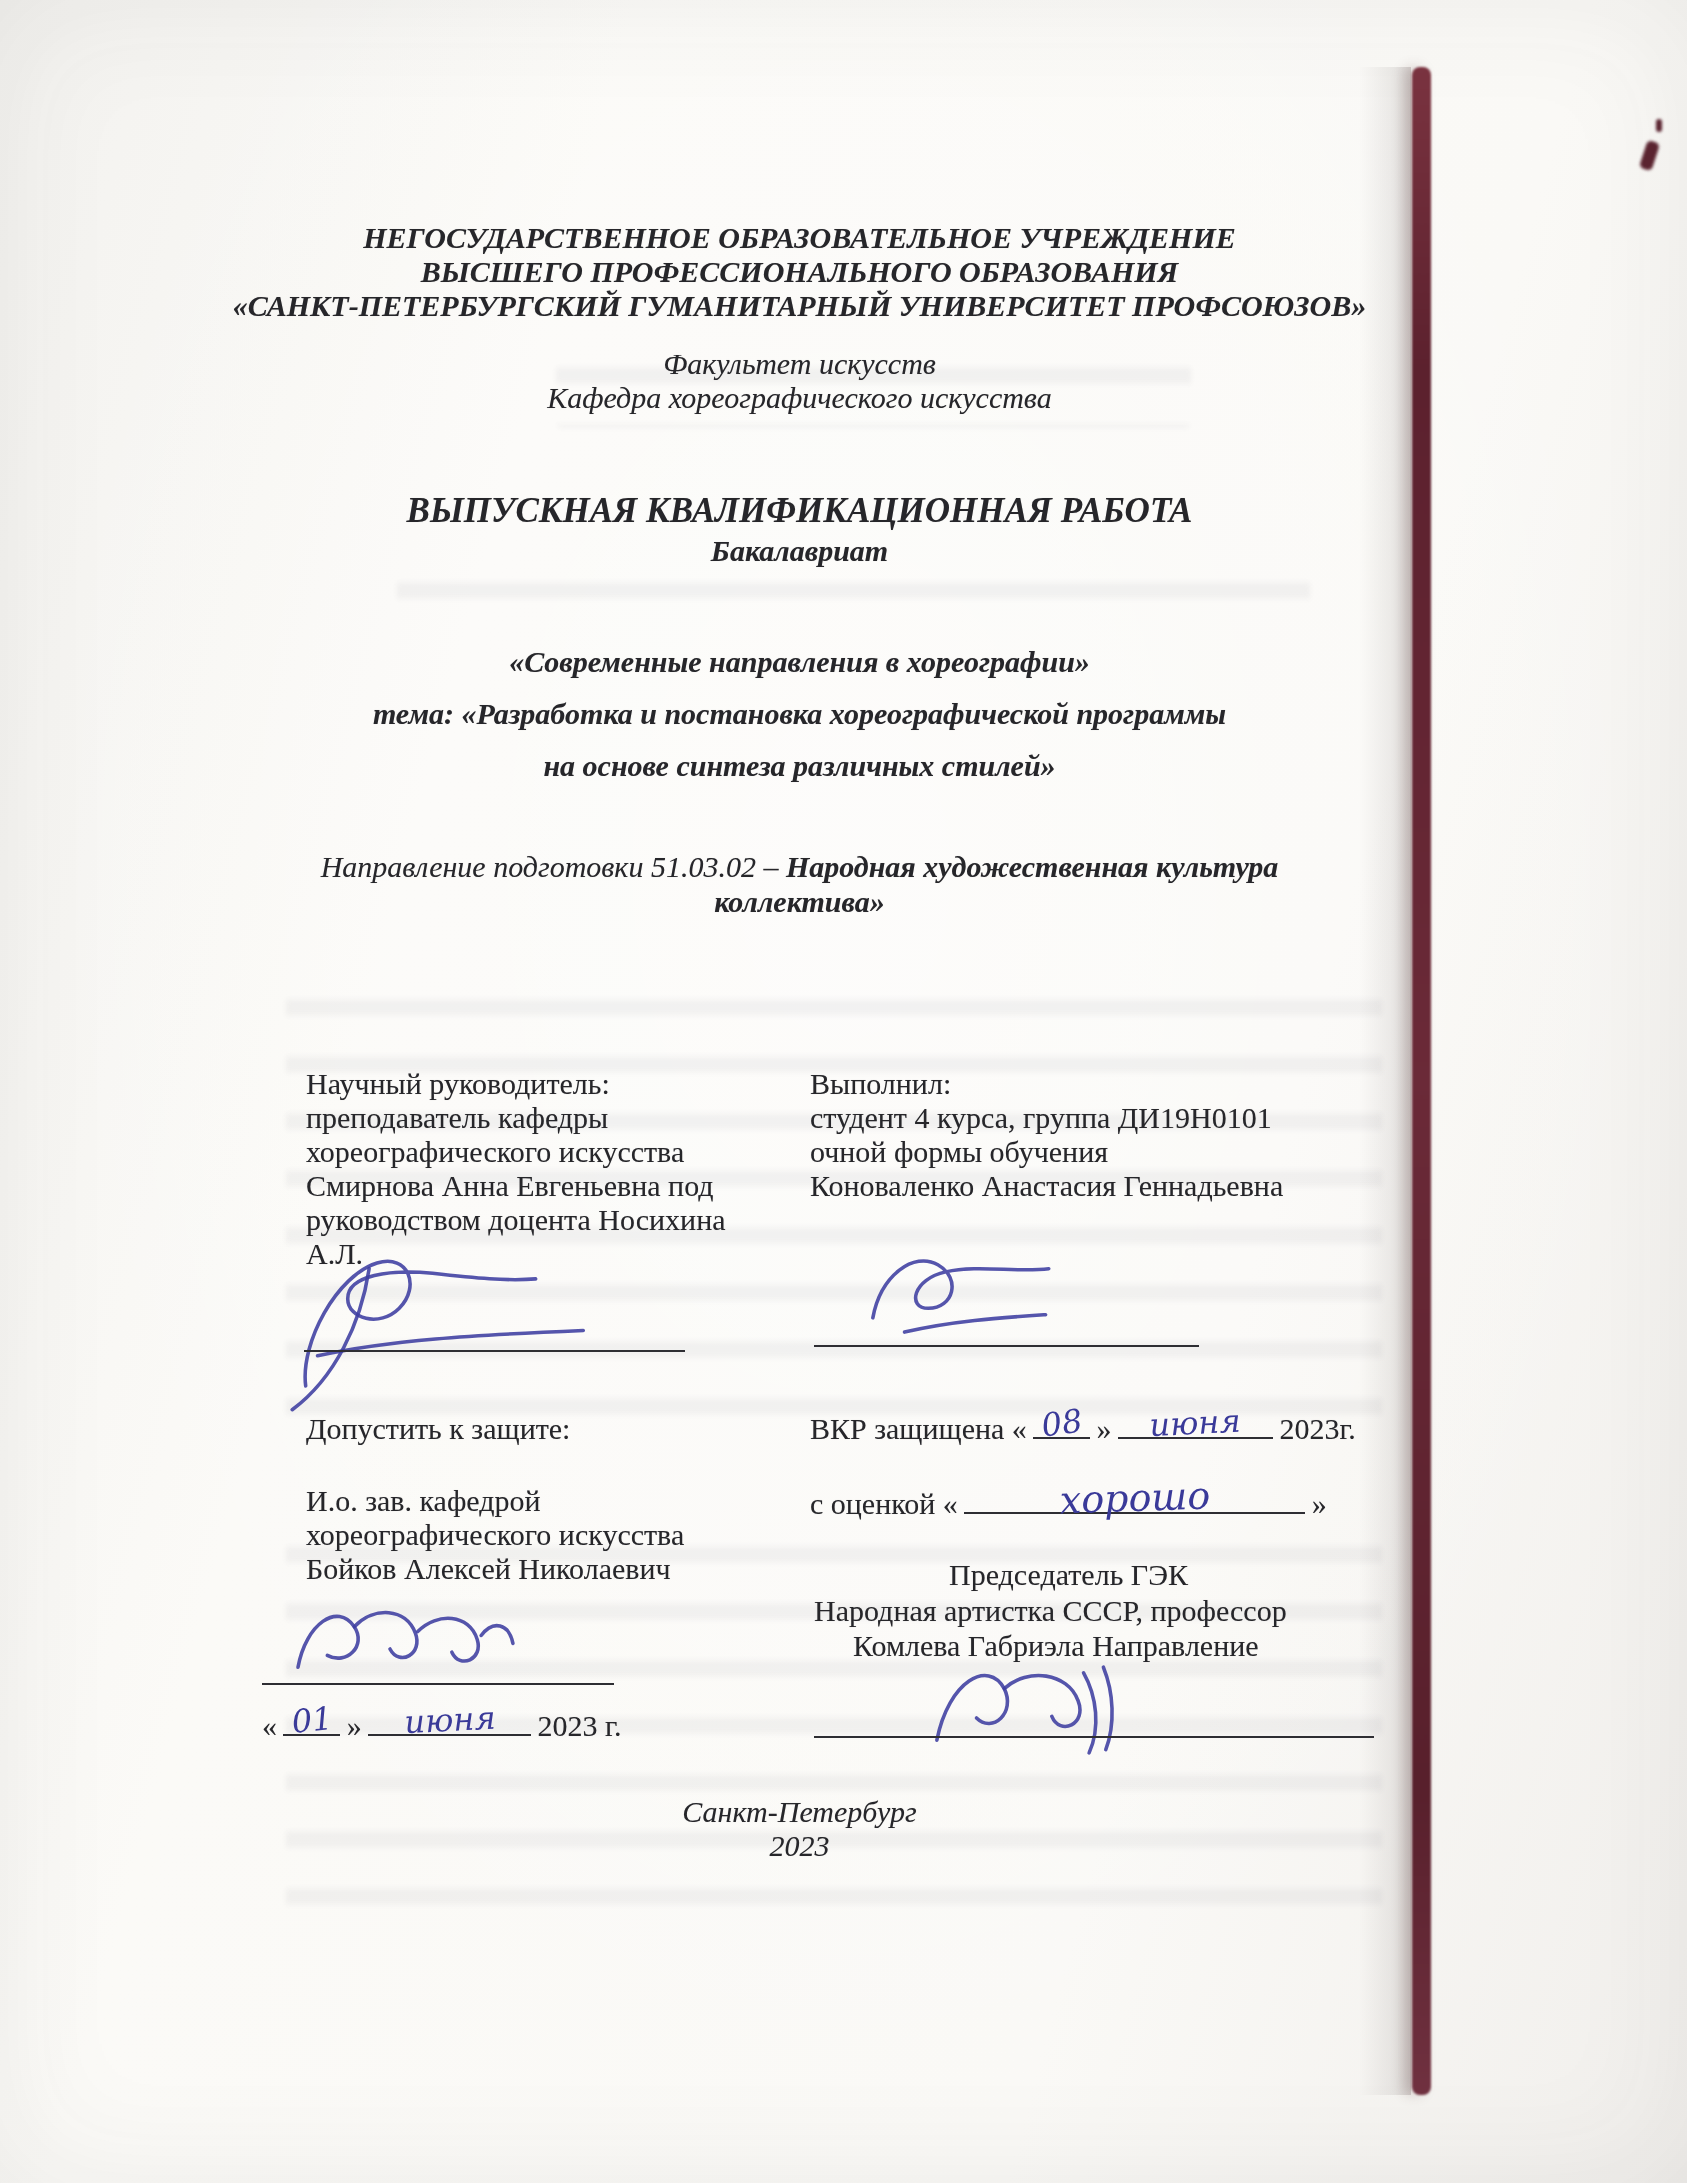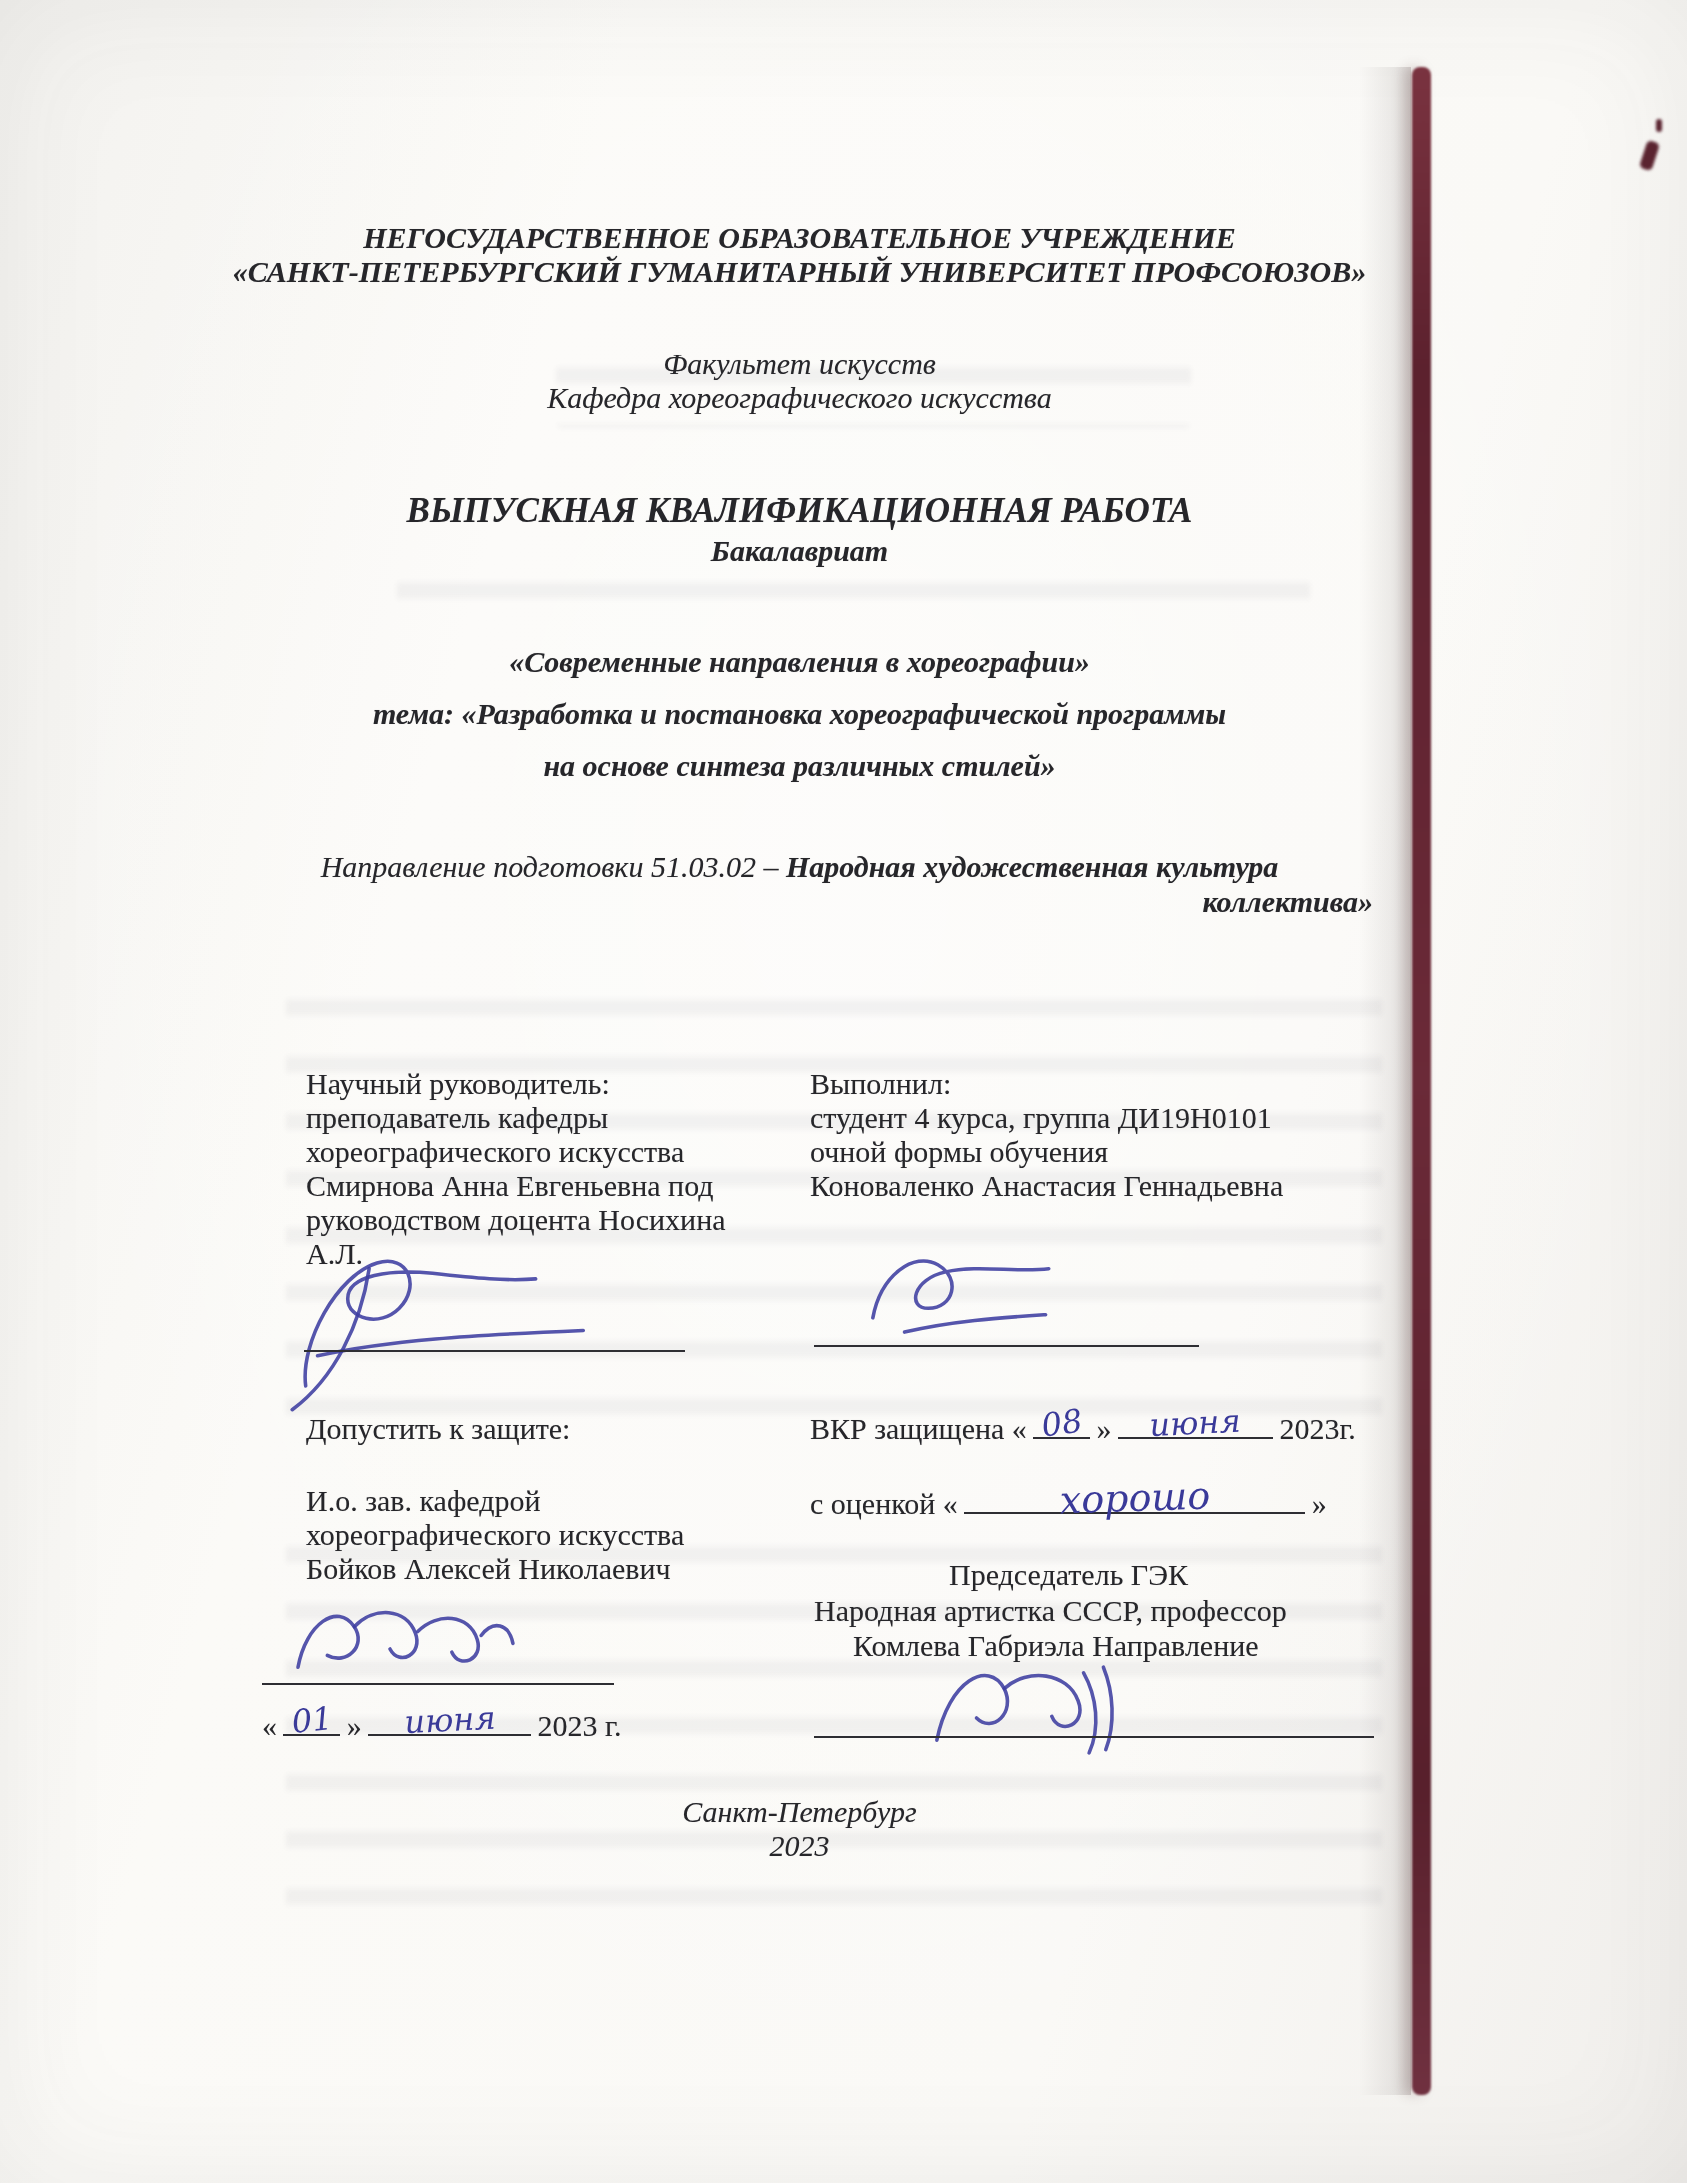--- a/index.html
+++ b/index.html
@@ -9,21 +9,21 @@
     background:
       radial-gradient(ellipse at 50% 40%, rgba(255,255,255,0.5), rgba(0,0,0,0) 70%),
       linear-gradient(105deg,#f3f2ef 0%,#fbfaf7 28%,#faf9f6 70%,#f1efec 100%);
   }
   .paper{
     position:absolute;inset:0;
     box-shadow:inset 0 0 127px rgba(60,55,50,0.07);
   }
   .t{position:absolute;font-size:30px;line-height:34px;color:#26262a;white-space:nowrap;
      text-shadow:0 0 0.8px rgba(40,40,45,0.25);}
-  .b{font-weight:700;text-align:right;}
+  .b{font-weight:700;}
   .center{left:226px;width:1147px;text-align:center;font-style:italic;}
   .big{font-size:35px;line-height:40px;}
   .topic{line-height:52px;}
   .hand{
     font-family:"DejaVu Serif", serif;font-style:italic;
     color:#3a3a99;font-size:32px;text-shadow:none;
   }
   .iline{
     display:inline-block;position:relative;height:8px;
     border-bottom:2.4px solid #2e2e33;margin:0 6.4px;vertical-align:baseline;
@@ -59,20 +59,21 @@
 
 <div class="paper">
 
   <div class="ghost" style="left:556px;top:329px;width:635px;height:99px"></div>
   <div class="ghost" style="left:397px;top:544px;width:913px;height:83px"></div>
   <div class="ghost" style="left:286px;top:961px;width:1096px;height:460px"></div>
   <div class="ghost" style="left:286px;top:1508px;width:1096px;height:405px"></div>
 
   <div class="t center b" style="top:221px">
     <div>НЕГОСУДАРСТВЕННОЕ ОБРАЗОВАТЕЛЬНОЕ УЧРЕЖДЕНИЕ</div>
+    <div>ВЫСШЕГО ПРОФЕССИОНАЛЬНОГО ОБРАЗОВАНИЯ</div>
     <div>«САНКТ-ПЕТЕРБУРГСКИЙ ГУМАНИТАРНЫЙ УНИВЕРСИТЕТ ПРОФСОЮЗОВ»</div>
   </div>
 
   <div class="t center" style="top:347px">
     <div>Факультет искусств</div>
     <div>Кафедра хореографического искусства</div>
   </div>
 
   <div class="t center b big" style="top:491px">ВЫПУСКНАЯ КВАЛИФИКАЦИОННАЯ РАБОТА</div>
   <div class="t center b" style="top:534px">Бакалавриат</div>

